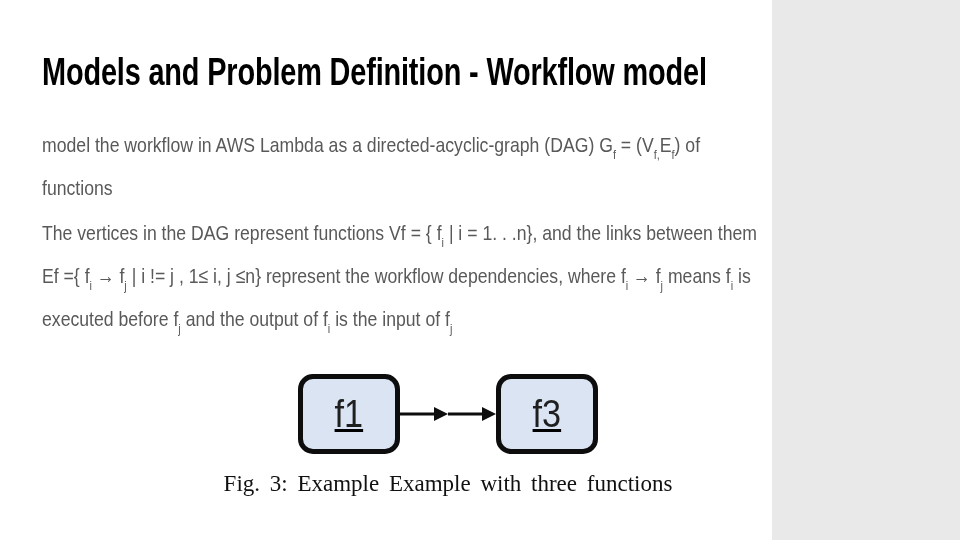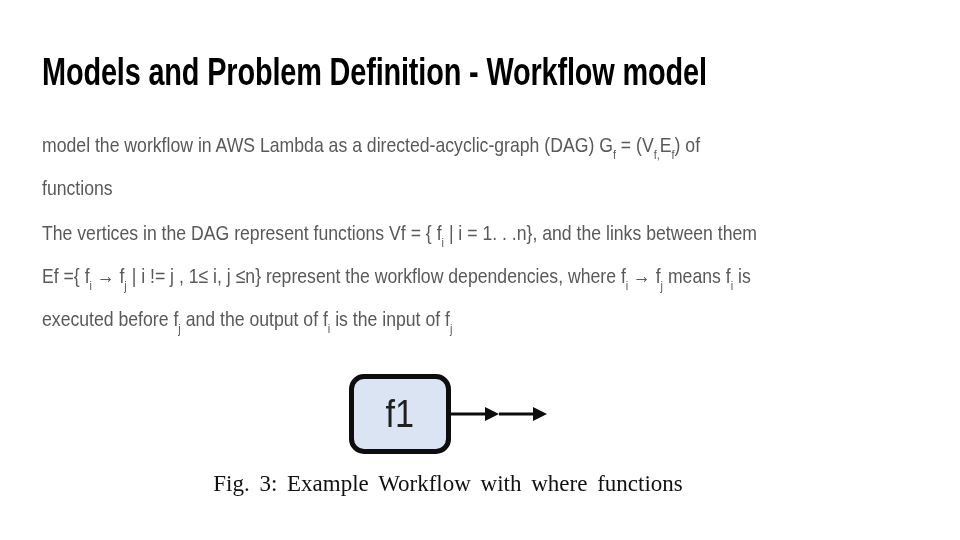--- a/index.html
+++ b/index.html
@@ -13,21 +13,21 @@
   }
   *{box-sizing:border-box;}
   html,body{margin:0;padding:0;}
   body{
     width:960px;height:540px;
     background:#e9e9e9;
     font-family:"Liberation Sans",sans-serif;
   }
   .slide{
     position:relative;
-    width:960px;height:540px;
+    width:772px;height:540px;
     background:var(--background,#ffffff);
     overflow:hidden;
   }
   .slide-title{
     position:absolute;
     left:42px;top:50px;
     margin:0;
     font-size:38px;
     font-weight:bold;
     line-height:1.2;
@@ -56,20 +56,21 @@
   .workflow-figure{
     position:absolute;
     left:188px;top:374px;
     width:520px;
     margin:0;
   }
   .nodes-row{
     display:flex;
     align-items:center;
     justify-content:center;
+    text-decoration:underline;
   }
   .node{
     width:102px;height:80px;
     background:var(--node-fill,#dae4f2);
     border:5px solid var(--node-border,#0d0d0d);
     border-radius:15px;
     display:flex;
     align-items:center;
     justify-content:center;
     flex:0 0 auto;
@@ -120,19 +121,22 @@
         <line x1="0" y1="11" x2="36" y2="11" stroke="#0d0d0d" stroke-width="3"></line>
         <polygon points="34,4 48,11 34,18" fill="#0d0d0d"></polygon>
       </svg>
 
 
       <svg class="arrow" width="48" height="22" viewBox="0 0 48 22" aria-hidden="true">
         <line x1="0" y1="11" x2="36" y2="11" stroke="#0d0d0d" stroke-width="3"></line>
         <polygon points="34,4 48,11 34,18" fill="#0d0d0d"></polygon>
       </svg>
 
+      <div class="node">
+        <span class="node-label">f3</span>
+      </div>
 
     </div>
 
-    <figcaption class="figure-caption">Fig. 3: Example Workflow with where functions</figcaption>
+    <figcaption class="figure-caption">Fig. 3: Example Example with three functions</figcaption>
   </figure>
 
 </div>
 
 </body></html>

